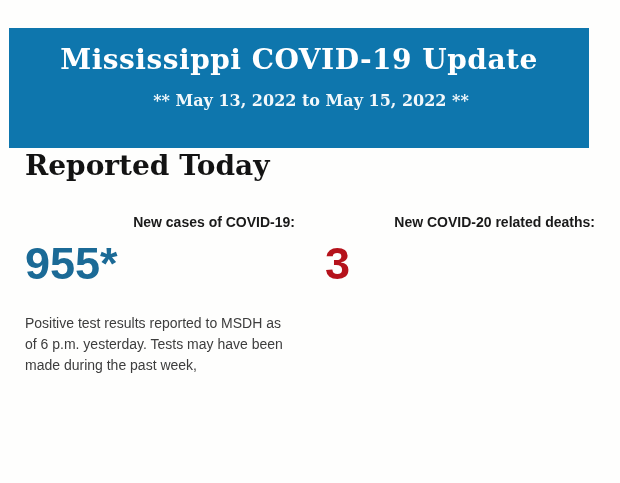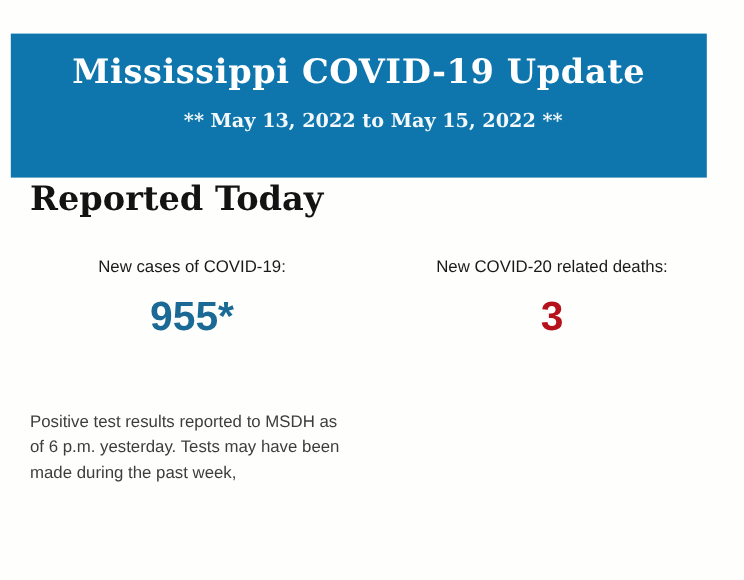--- a/index.html
+++ b/index.html
@@ -57,34 +57,34 @@
   .stats-row {
     display: flex;
     gap: 30px;
     margin-top: 32px;
   }
   .stat-col {
     flex: 1;
     min-width: 0;
   }
   .stat-label {
-    text-align: center;
-    font-weight: normal;
+    text-align: right;
+    font-weight: bold;
     font-size: 14px;
     color: #1a1a1a;
   }
   .stat-value {
-    text-align: center;
+    text-align: left;
     margin-top: 13px;
     font-weight: bold;
-    font-size: 34px;
+    font-size: 45px;
     line-height: 42px;
   }
   .stat-desc {
-    margin-top: 56px;
+    margin-top: 28px;
     text-align: left;
     font-size: 14px;
     line-height: 21px;
     color: #3d3d3d;
   }
 </style>
 </head>
 <body>
 
 <div class="page">

